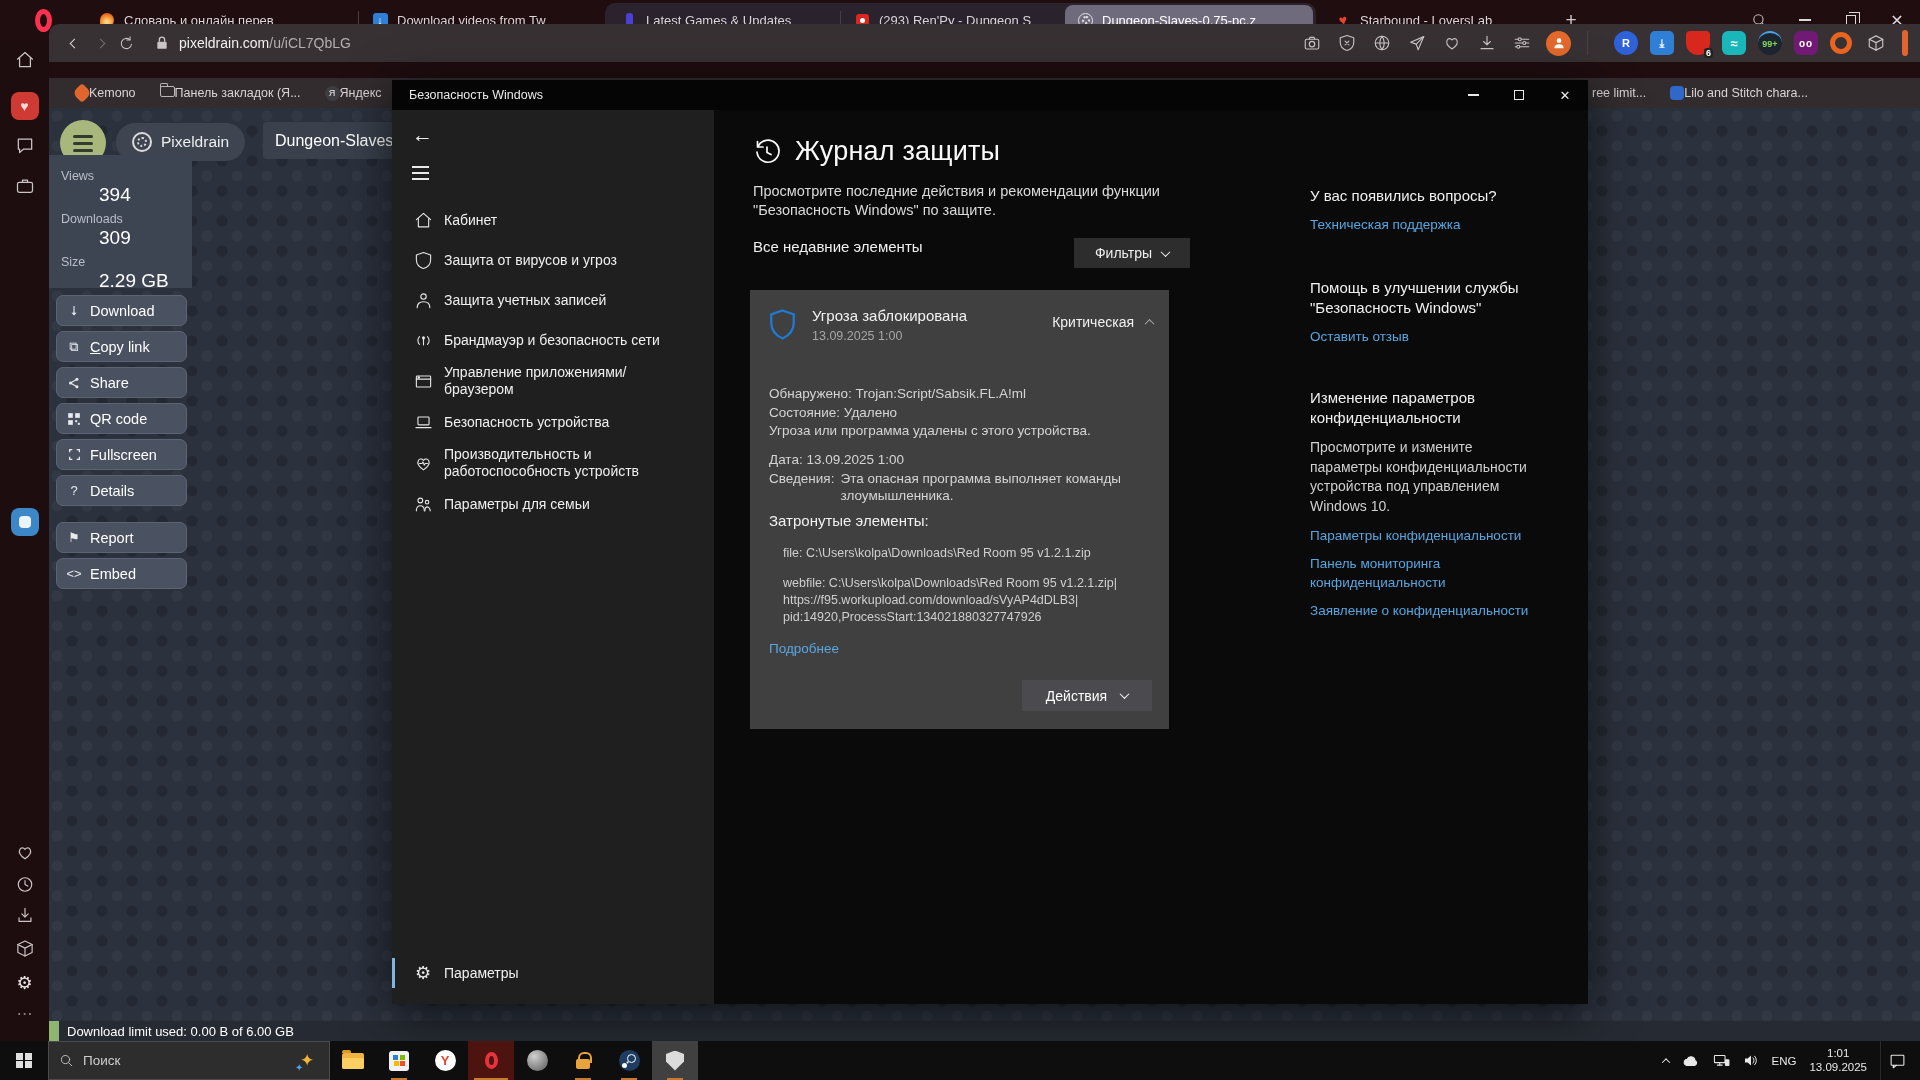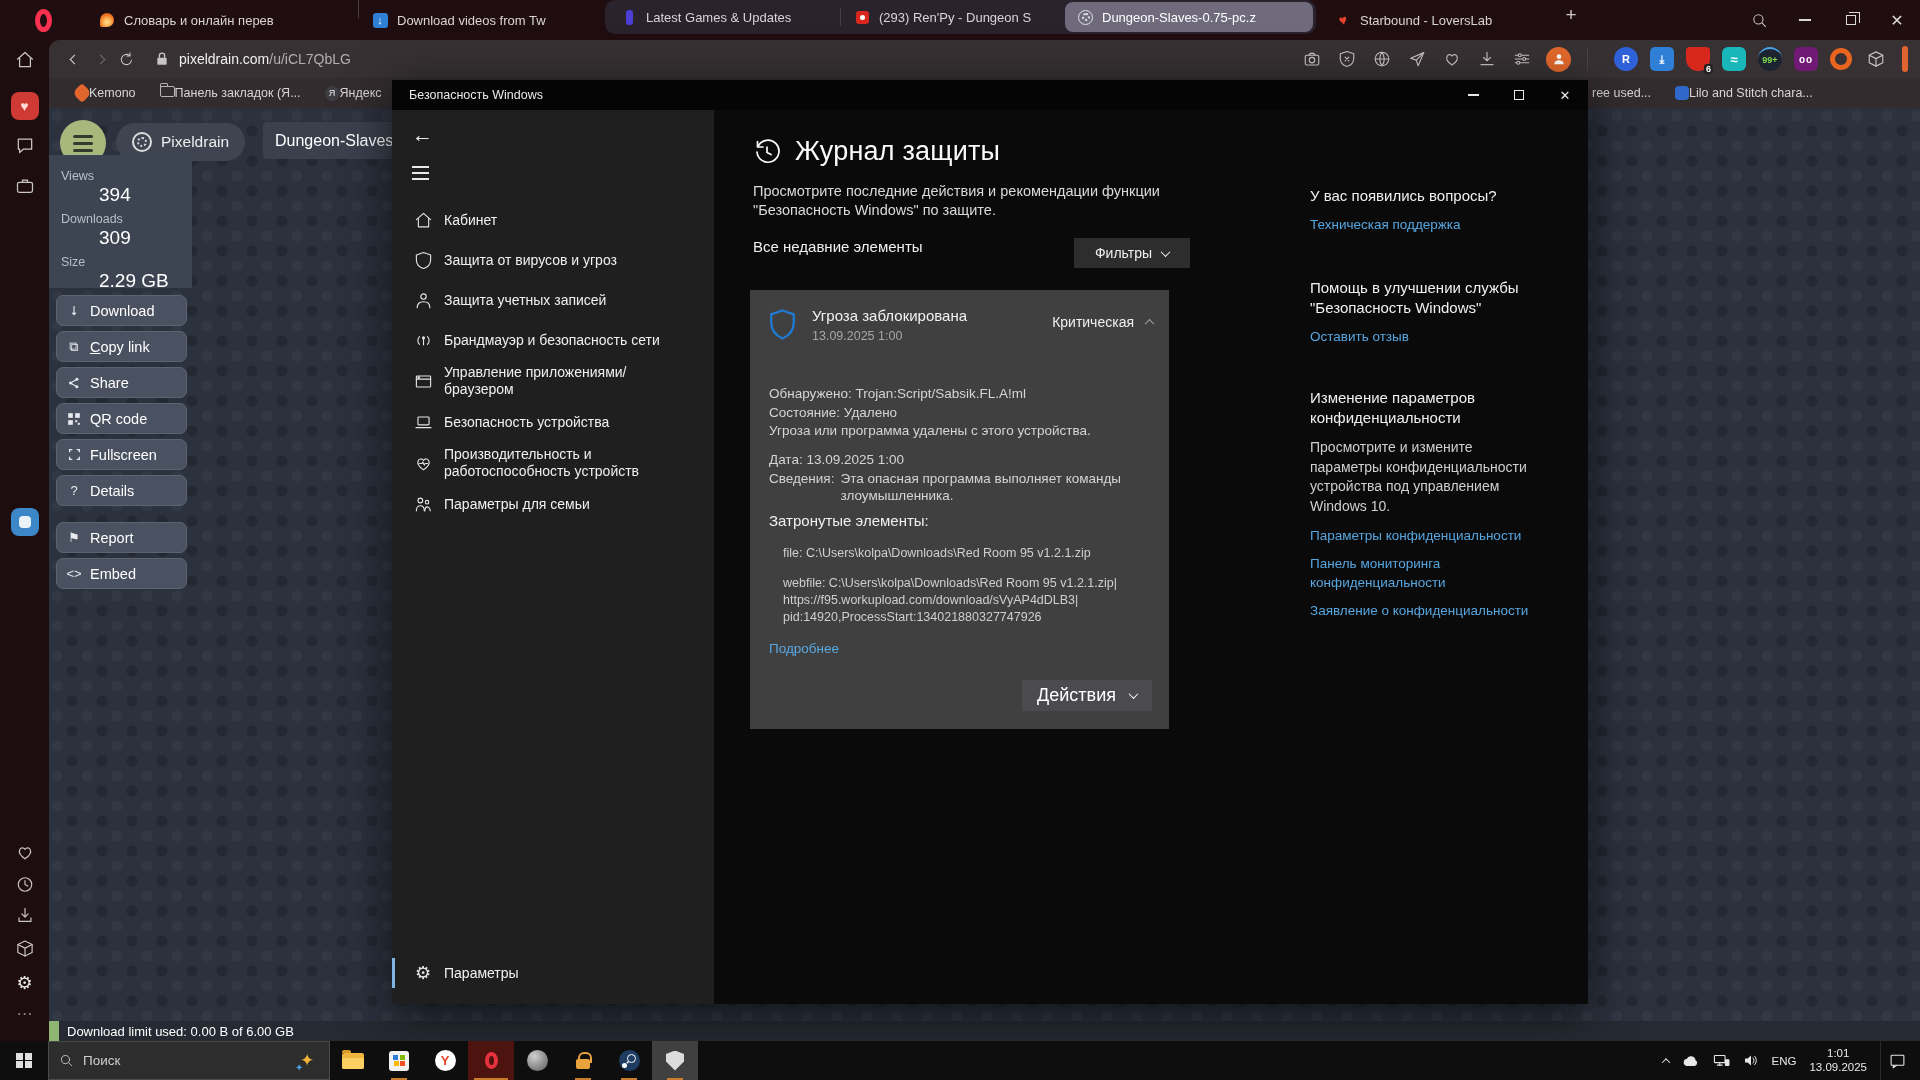--- a/index.html
+++ b/index.html
@@ -10,21 +10,21 @@
 .ico{stroke:#c9c4c6;fill:none;stroke-width:1.5;stroke-linecap:round;stroke-linejoin:round}
 
 
 .chv{display:inline-block;width:7px;height:7px;border-right:1.6px solid currentColor;border-bottom:1.6px solid currentColor}
 .chv.down{transform:rotate(45deg) translate(-1px,-1px)}
 .chv.up{transform:rotate(-135deg) translate(-1px,-1px)}
 .chv.left{transform:rotate(135deg)}
 .chv.right{transform:rotate(-45deg)}
 
 
-.tabbar{position:absolute;left:0;top:0;width:1920px;height:40px;background:#1f0d10;display:flex;align-items:flex-start}
+.tabbar{position:absolute;left:0;top:0;width:1920px;height:40px;background:#1f0d10;display:flex;align-items:center}
 .opera-btn{width:86px;height:40px;display:flex;align-items:center;justify-content:center}
 .opera-o{width:17px;height:23px;border:5px solid #fa3250;border-radius:50%}
 .tab{height:40px;display:flex;align-items:center;gap:9px;padding:0 13px;color:#d9d4d5;font-size:13px;white-space:nowrap;overflow:hidden}
 .tab .lbl{overflow:hidden;text-overflow:ellipsis}
 .tabsep{width:1px;height:18px;background:#4a3c40}
 .island{height:34px;background:#2a232d;border-radius:10px;display:flex;align-items:center;padding:0 3px;margin:0 6px}
 .tab.active{background:#6f6b7d;border-radius:8px;height:30px;color:#fff}
 .newtab{width:30px;height:30px;border-radius:8px;color:#cfc9cb;font-size:19px;display:flex;align-items:center;justify-content:center;margin-left:8px}
 .tb-right{margin-left:auto;display:flex;align-items:center;height:40px}
 .wbtn{width:46px;height:40px;display:flex;align-items:center;justify-content:center;color:#dcd7d8}
@@ -36,21 +36,21 @@
 .fv-fire{width:14px;height:14px;border-radius:50% 50% 50% 2px;background:radial-gradient(circle at 50% 65%,#ffd27a 15%,#f07b23 60%,#c23a12 100%)}
 .fv-dl{width:15px;height:15px;border-radius:3px;background:#2f7fd6;color:#fff;font-size:11px;display:flex;align-items:center;justify-content:center}
 .fv-f95{width:7px;height:15px;border-radius:3px;background:#4b3fd4}
 .fv-f95r{width:13px;height:13px;border-radius:3px;background:#d8271c;position:relative}
 .fv-f95r::after{content:"";position:absolute;left:4px;top:4px;width:5px;height:5px;border-radius:50%;background:#fff}
 .fv-pxd{width:15px;height:15px;border-radius:50%;border:1.5px solid #e3e3e6;display:flex;align-items:center;justify-content:center}
 .fv-pxd i{display:block;width:8px;height:8px;border-radius:50%;border:2px dotted #e3e3e6}
 .fv-ll{color:#e8432c;font-size:14px;transform:rotate(-12deg)}
 
 
-.toolbar{position:absolute;left:49px;top:40px;right:0;height:38px;background:#373134;border-radius:10px 0 0 0;display:flex;align-items:center;padding:0 12px}
+.toolbar{position:absolute;left:49px;top:24px;right:0;height:38px;background:#373134;border-radius:10px 0 0 0;display:flex;align-items:center;padding:0 12px}
 .navbtn{width:26px;height:26px;display:flex;align-items:center;justify-content:center;color:#d8d3d4}
 .navbtn.dis{color:#746c6f}
 .urllock{margin-left:16px}
 .url{margin-left:10px;font-size:14px;white-space:nowrap}
 .url .dom{color:#f1efef}.url .pth{color:#b4aeb0}
 .tool-ico{width:25px;height:25px;display:flex;align-items:center;justify-content:center;margin-left:10px}
 .avatar{width:25px;height:25px;border-radius:50%;background:#e4692c;display:flex;align-items:center;justify-content:center;margin-left:12px}
 .extgrp{display:flex;align-items:center;margin-left:16px;padding-left:14px;border-left:1px solid #4a4346}
 .ext{width:24px;height:24px;margin-left:12px;display:flex;align-items:center;justify-content:center;font-size:11px;font-weight:bold;color:#fff;position:relative}
 .ext.r{background:#2f62d9;border-radius:50%}
@@ -139,21 +139,21 @@
 .sev{position:absolute;right:16px;top:24px;display:flex;align-items:center;gap:12px;color:#f0f0f0;font-size:14px}
 .sev .chv{color:#a8a8a8}
 .cbody{position:absolute;left:19px;top:95px;font-size:13.5px;line-height:18.5px;color:#d4d4d4;width:385px}
 .cdate{position:absolute;left:19px;top:161px;font-size:13.5px;line-height:17px;color:#d4d4d4;display:block;width:385px}
 .cdet{display:flex;gap:6px;margin-top:2px}
 .cdet .dt2{width:330px;line-height:17px}
 .aff{position:absolute;left:19px;top:222px;font-size:15px;color:#f0f0f0}
 .fline{position:absolute;left:33px;top:256px;font-size:12.5px;color:#cfcfcf}
 .wline{position:absolute;left:33px;top:285px;font-size:12.5px;line-height:17px;color:#cfcfcf}
 .morelink{position:absolute;left:19px;top:351px;font-size:13.5px;color:#58a6e0}
-.actbtn{position:absolute;right:17px;bottom:18px;width:130px;height:31px;background:#4a4a4f;color:#fff;font-size:18px;display:flex;align-items:center;justify-content:center;gap:14px}
+.actbtn{position:absolute;right:17px;bottom:18px;width:130px;height:31px;background:#4a4a4f;color:#fff;font-size:14px;display:flex;align-items:center;justify-content:center;gap:14px}
 
 .rcol{position:absolute;left:596px;top:76px;width:238px;font-size:14px}
 .rh{font-size:15px;color:#f0f0f0;line-height:20px}
 .rlink{color:#58a6e0;font-size:13.5px;line-height:19px;margin-top:9px}
 .rtext{color:#cfcfcf;font-size:14px;line-height:19.5px;margin-top:10px;width:225px}
 .mt44{margin-top:44px}.mt42{margin-top:42px}.mt10{margin-top:10px}
 
 
 .taskbar{position:absolute;left:0;bottom:0;width:1920px;height:39px;background:#0e0e0e;display:flex;align-items:stretch;color:#e8e8e8}
 .startbtn{width:48px;display:flex;align-items:center;justify-content:center}
@@ -360,21 +360,21 @@
     <div class="bk">
       <span class="bk-ya">Я</span>
       <span>Яндекс</span>
     </div>
     <div class="bk">
       <span class="bk-folder"></span>
       <span>И</span>
     </div>
     <div class="bk-right">
       <div class="bk">
-        <span>ree used...</span>
+        <span>ree limit...</span>
       </div>
       <div class="bk">
         <span class="bk-stitch"></span>
         <span>Lilo and Stitch chara...</span>
       </div>
     </div>
   </div>
 
   <div class="sidebar">
     <div class="sb" style="top:10px">

